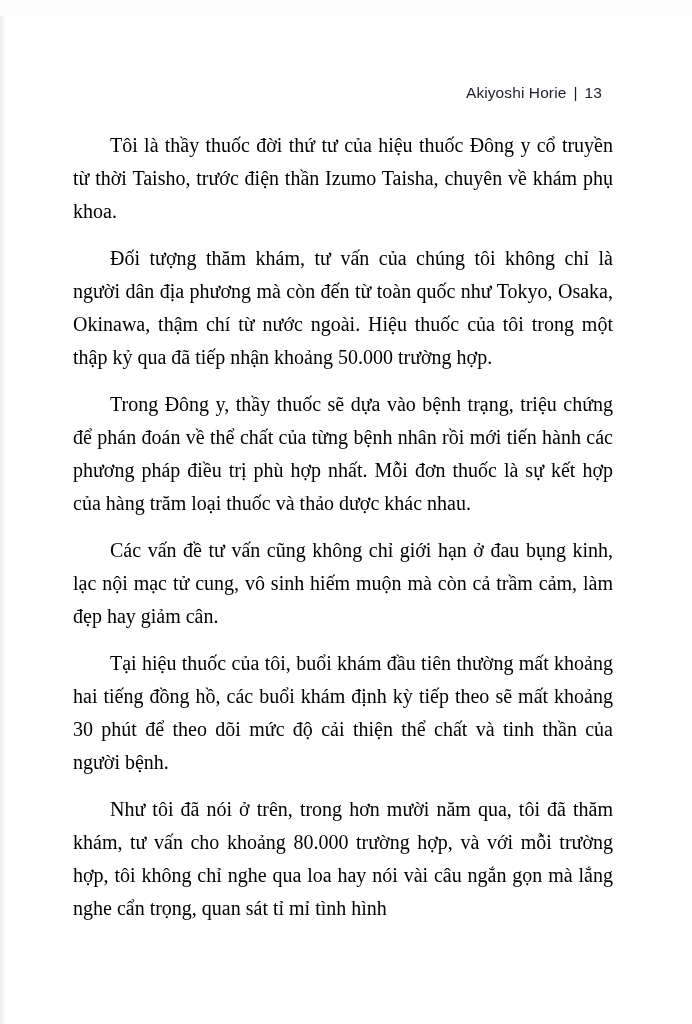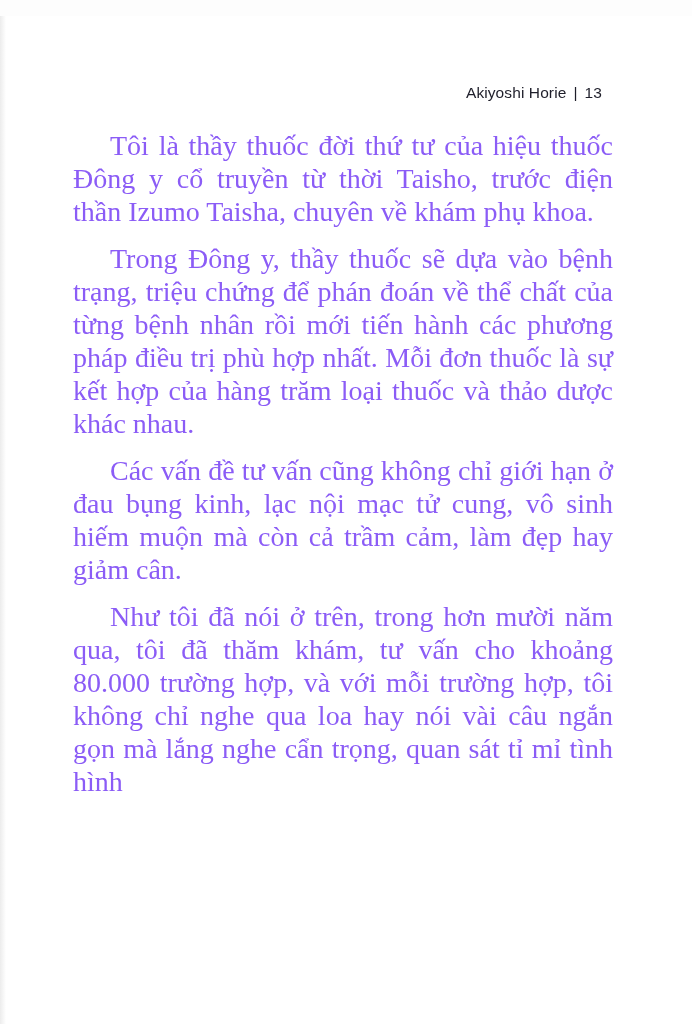--- a/index.html
+++ b/index.html
@@ -42,40 +42,42 @@
       display: inline-block;
       margin: 0 7px;
       font-weight: normal;
     }
     .body-text {
       position: absolute;
       left: 73px;
       top: 113px;
       width: 540px;
       font-family: "Liberation Serif", "DejaVu Serif", serif;
-      font-size: 28px;
+      font-size: 20px;
       line-height: 33px;
-      color: #8b5cf6;
+      color: #000000;
     }
     .para {
       margin: 0 0 14px 0;
       text-indent: 37px;
       text-align: justify;
       text-align-last: left;
     }
   </style>
 </head>
 <body>
 
 <div class="page">
   <div class="page-edge"></div>
 
   <div class="running-header">
     <span>Akiyoshi Horie</span><span class="sep">|</span><span>13</span>
   </div>
 
   <div class="body-text">
     <p class="para">Tôi là thầy thuốc đời thứ tư của hiệu thuốc Đông y cổ truyền từ thời Taisho, trước điện thần Izumo Taisha, chuyên về khám phụ khoa.</p>
+    <p class="para">Đối tượng thăm khám, tư vấn của chúng tôi không chỉ là người dân địa phương mà còn đến từ toàn quốc như Tokyo, Osaka, Okinawa, thậm chí từ nước ngoài. Hiệu thuốc của tôi trong một thập kỷ qua đã tiếp nhận khoảng 50.000 trường hợp.</p>
     <p class="para">Trong Đông y, thầy thuốc sẽ dựa vào bệnh trạng, triệu chứng để phán đoán về thể chất của từng bệnh nhân rồi mới tiến hành các phương pháp điều trị phù hợp nhất. Mỗi đơn thuốc là sự kết hợp của hàng trăm loại thuốc và thảo dược khác nhau.</p>
     <p class="para">Các vấn đề tư vấn cũng không chỉ giới hạn ở đau bụng kinh, lạc nội mạc tử cung, vô sinh hiếm muộn mà còn cả trầm cảm, làm đẹp hay giảm cân.</p>
+    <p class="para">Tại hiệu thuốc của tôi, buổi khám đầu tiên thường mất khoảng hai tiếng đồng hồ, các buổi khám định kỳ tiếp theo sẽ mất khoảng 30 phút để theo dõi mức độ cải thiện thể chất và tinh thần của người bệnh.</p>
     <p class="para">Như tôi đã nói ở trên, trong hơn mười năm qua, tôi đã thăm khám, tư vấn cho khoảng 80.000 trường hợp, và với mỗi trường hợp, tôi không chỉ nghe qua loa hay nói vài câu ngắn gọn mà lắng nghe cẩn trọng, quan sát tỉ mỉ tình hình</p>
   </div>
 </div>
 
 </body></html>

